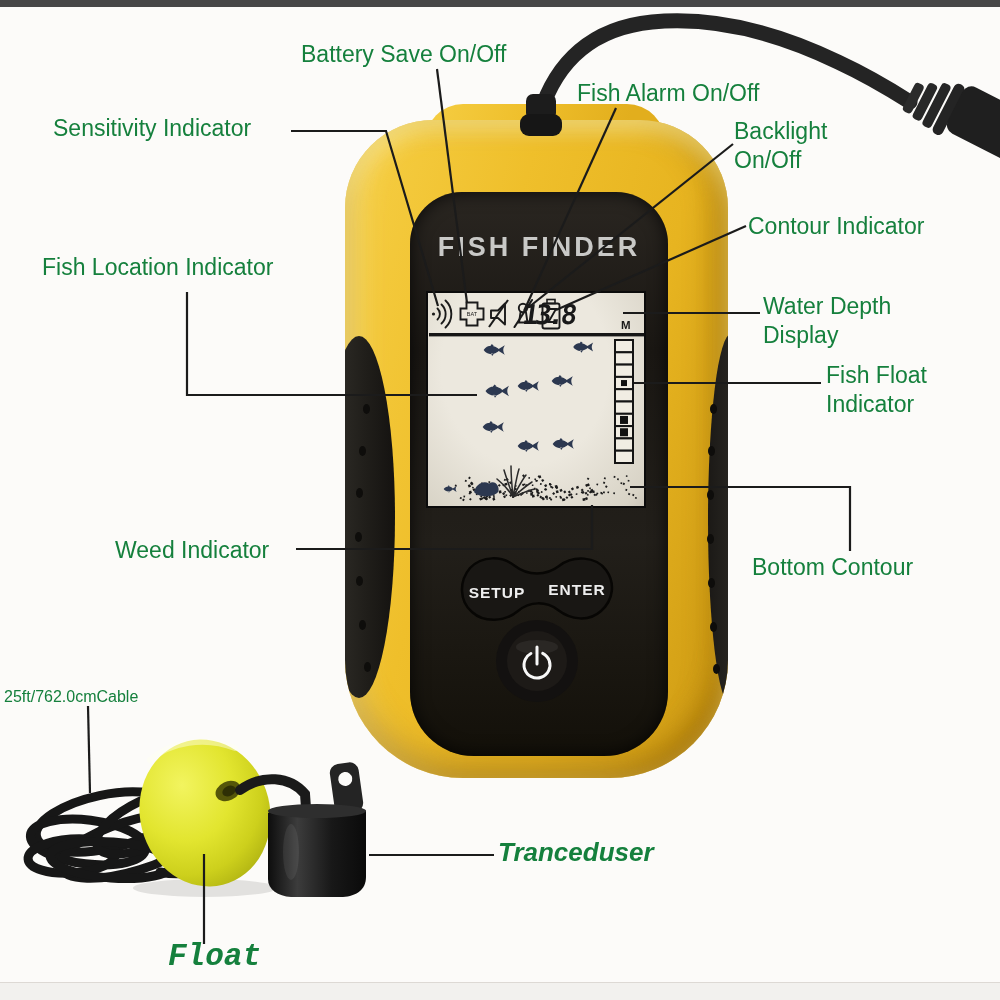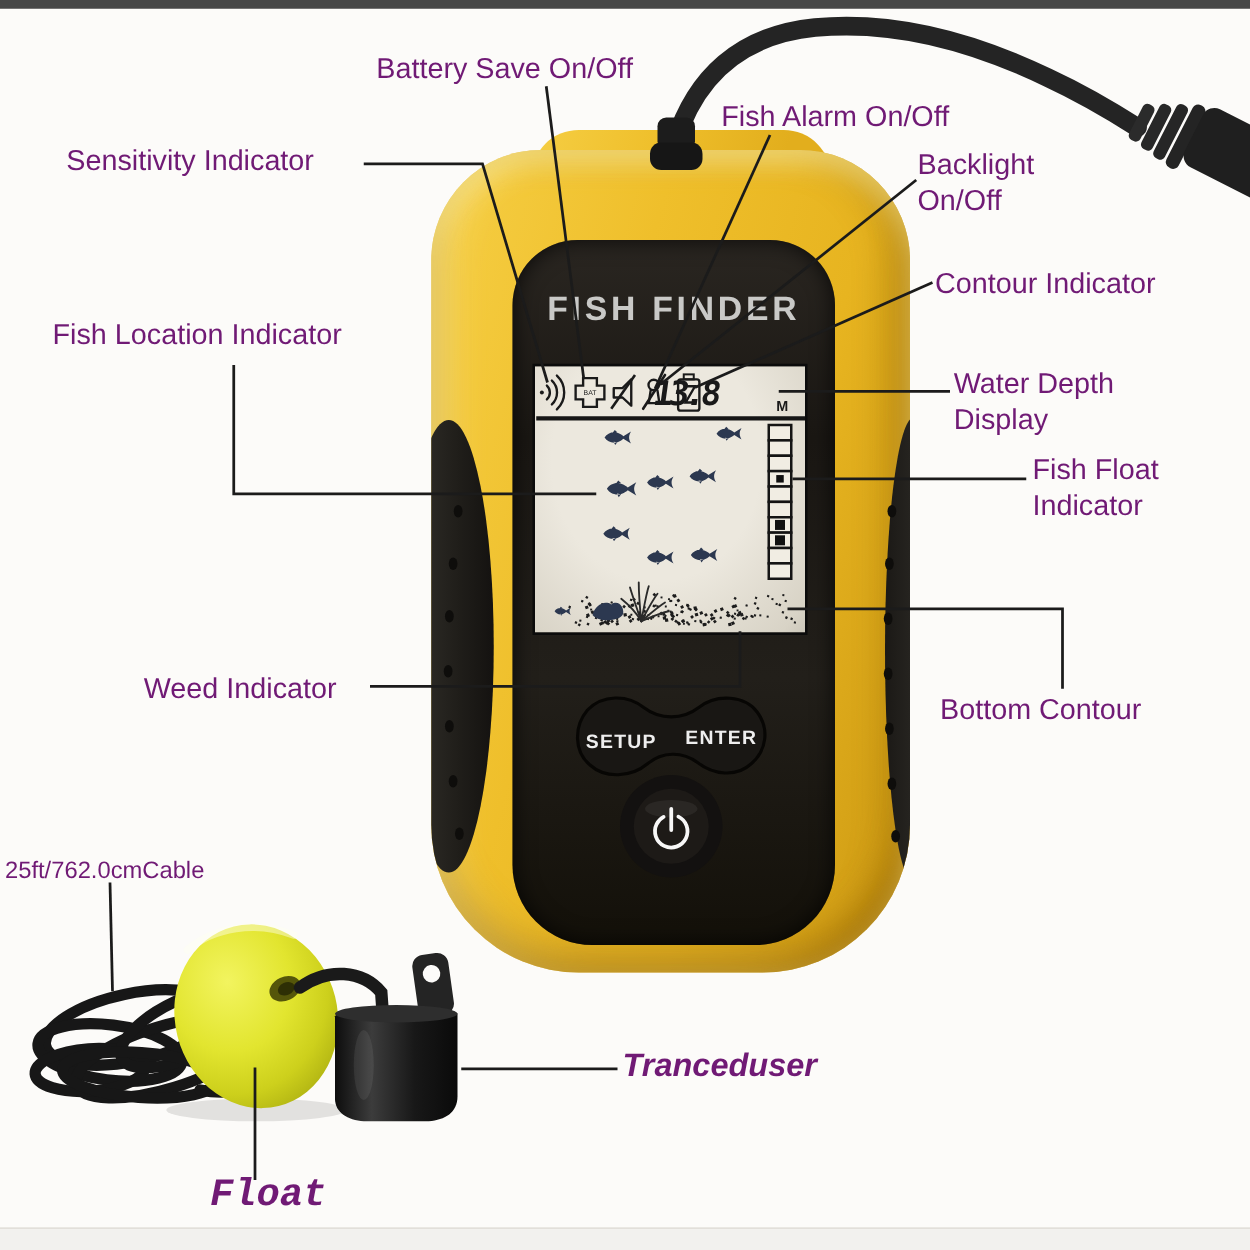--- a/index.html
+++ b/index.html
@@ -30,22 +30,22 @@
   .lcd{position:absolute;left:16px;top:99px;width:220px;height:217px;box-sizing:border-box;
        border:2px solid #0b0b0b;
        background:radial-gradient(ellipse at 45% 35%, #ece8de 50%, #d8d3c6 92%, #ccc7ba 100%);}
   .lcd svg{display:block;width:100%;height:100%;}
   .controls{position:absolute;left:30px;top:348px;width:200px;height:175px;}
 
   
   .overlay{position:absolute;left:0;top:0;z-index:2;pointer-events:none;}
 
   
-  .label{position:absolute;z-index:3;font-size:23px;line-height:29px;white-space:nowrap;color:#701a75;}
-  .label.small{font-size:19px;}
+  .label{position:absolute;z-index:3;font-size:23px;line-height:29px;white-space:nowrap;color:#15803d;}
+  .label.small{font-size:16px;}
   .label.italic{font-style:italic;font-size:26px;font-weight:bold;}
   .label.float{font-style:italic;font-weight:bold;font-size:31px;font-family:Liberation Mono, monospace;}
 </style>
 </head>
 <body>
 
 <div class="stage">
   <div class="top-strip"></div>
 
   <div class="device">

